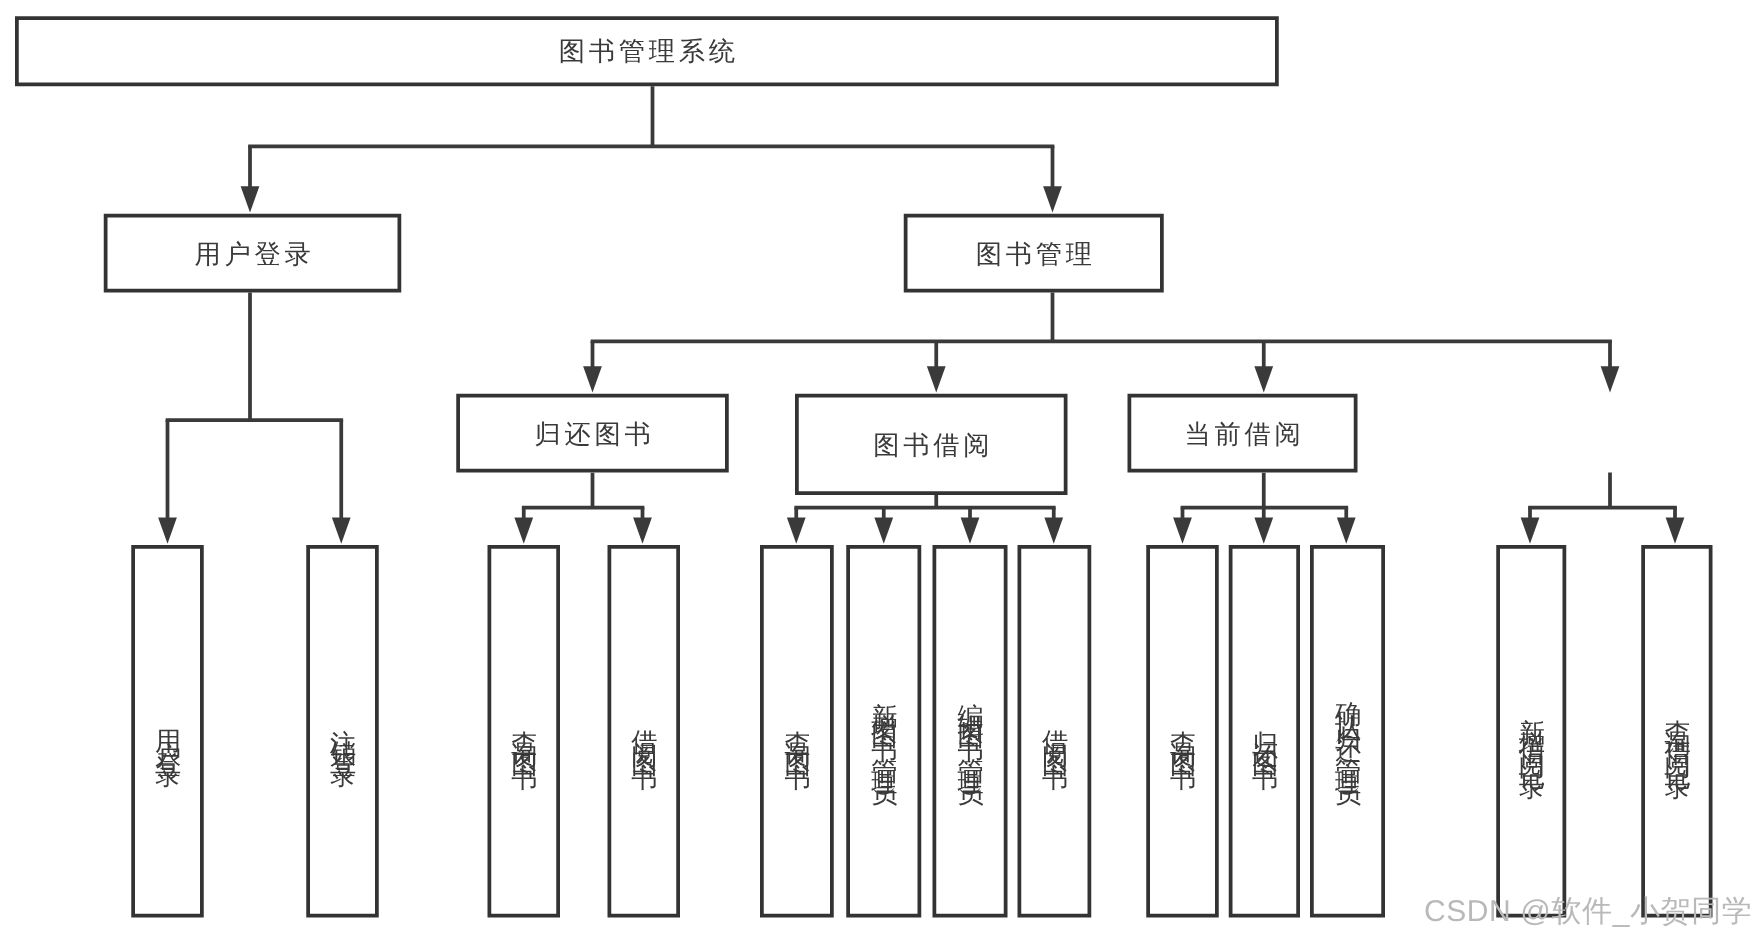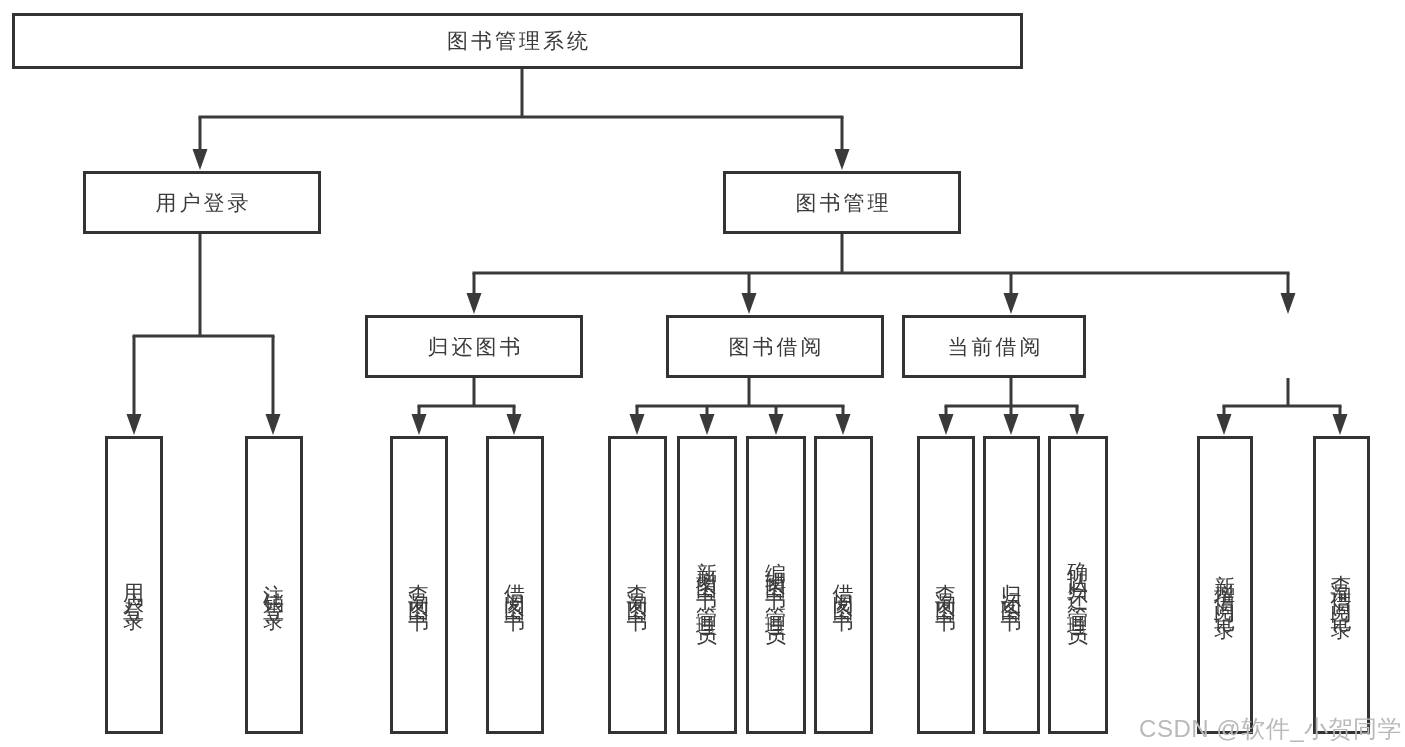--- a/index.html
+++ b/index.html
@@ -49,23 +49,23 @@
     bottom: 2px;
     font-size: 24px;
     letter-spacing: 0.5px;
     color: #b9b9b9;
     z-index: 5;
     white-space: nowrap;
   }
   
   .n-root           { left: 12px;   top: 13px;  width: 1011px; height: 56px; }
   .n-user-login     { left: 83px;   top: 171px; width: 238px;  height: 63px; }
-  .n-book-mgmt      { left: 723px;  top: 171px; width: 238px;  height: 63px; }
+  .n-book-mgmt      { left: 723px;  top: 171px; width: 208px;  height: 63px; }
   .n-new-book       { left: 365px;  top: 315px; width: 218px;  height: 63px; }
-  .n-book-borrow    { left: 666px;  top: 315px; width: 218px;  height: 63px; }
+  .n-book-borrow    { left: 636px;  top: 315px; width: 218px;  height: 81px; }
   .n-current-borrow { left: 902px;  top: 315px; width: 184px;  height: 63px; }
   .n-borrow-record  { left: 1179px; top: 315px; width: 219px;  height: 63px; }
   
   .l-ul-1 { left: 105px;  width: 58px; }
   .l-ul-2 { left: 245px;  width: 58px; }
   .l-nb-1 { left: 390px;  width: 58px; }
   .l-nb-2 { left: 486px;  width: 58px; }
   .l-bb-1 { left: 608px;  width: 59px; }
   .l-bb-2 { left: 677px;  width: 60px; }
   .l-bb-3 { left: 746px;  width: 60px; }

